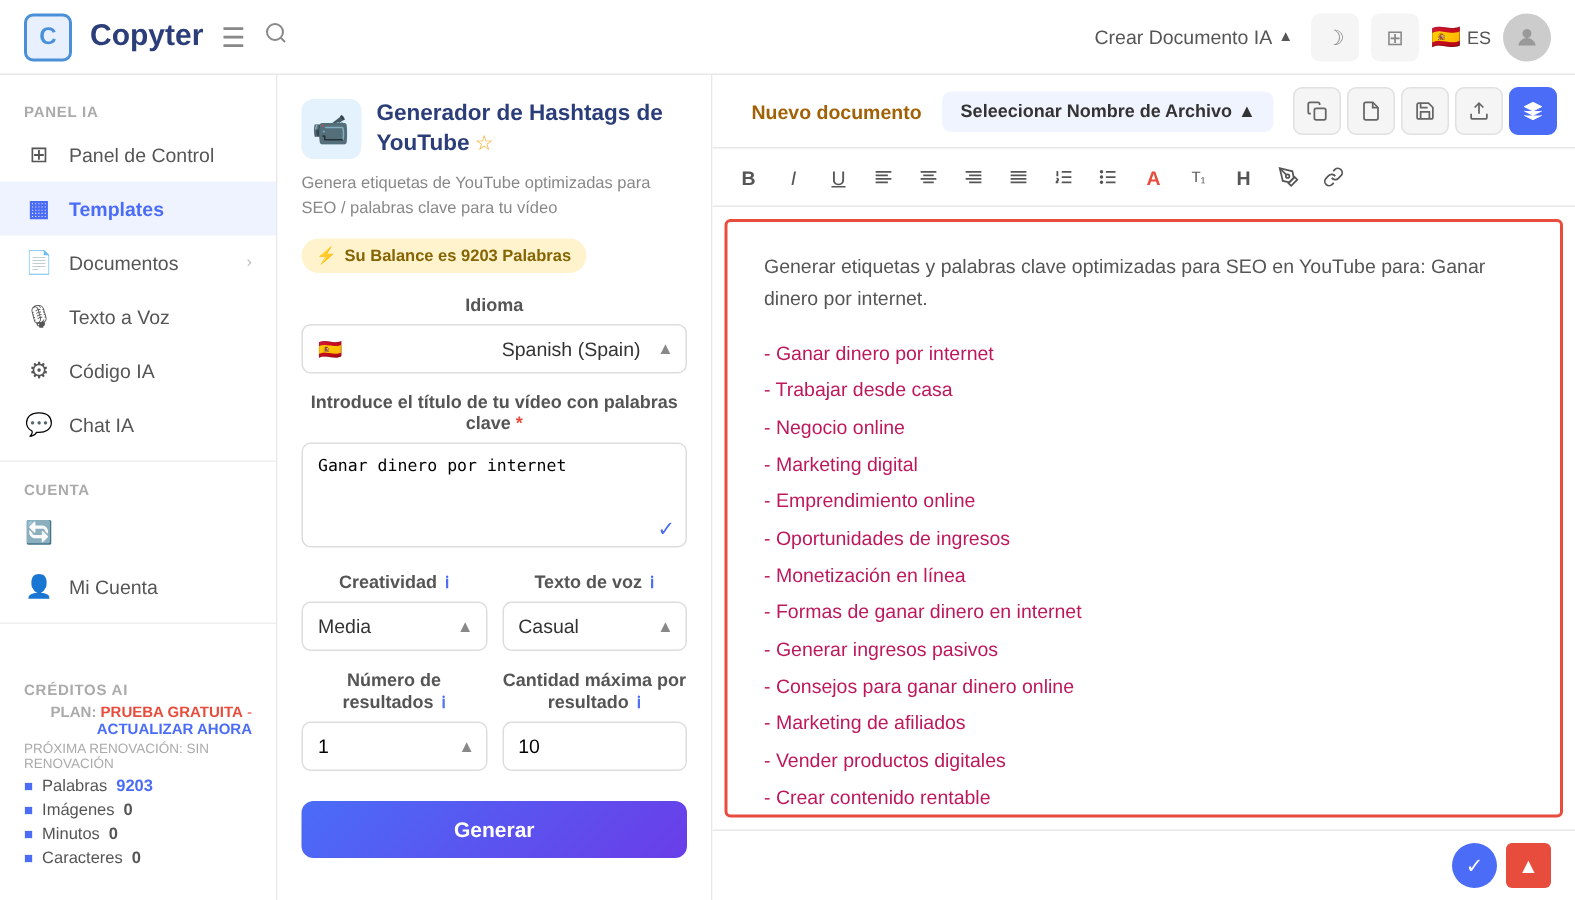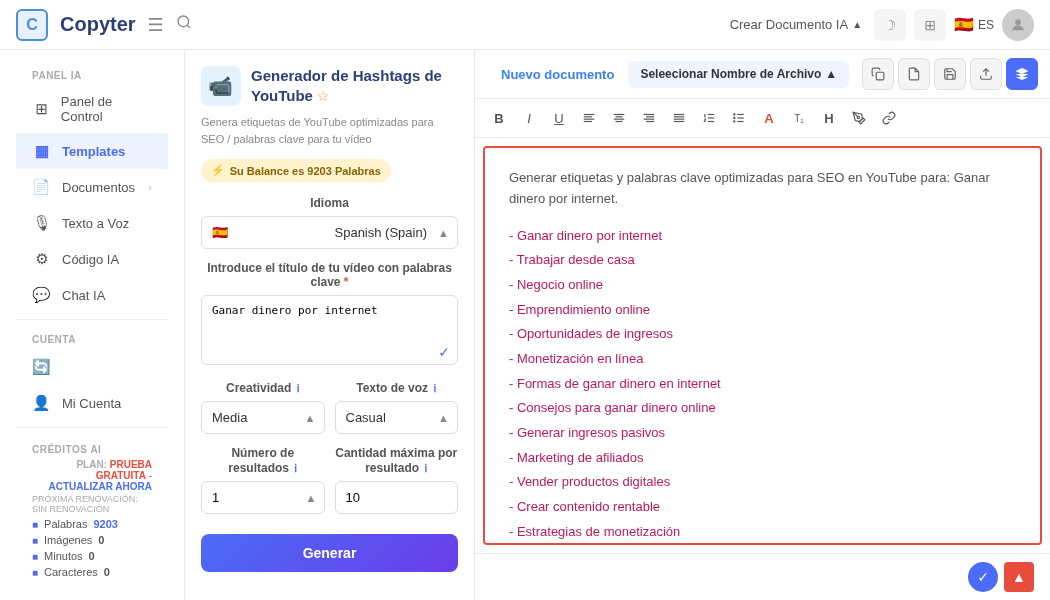--- a/index.html
+++ b/index.html
@@ -21,21 +21,21 @@
     .top-right-icons { display: flex; align-items: center; gap: 8px; }
     .icon-btn { width: 32px; height: 32px; border-radius: 6px; display: flex; align-items: center; justify-content: center; cursor: pointer; color: #888; font-size: 14px; background: #f5f5f5; }
     .lang-badge { display: flex; align-items: center; gap: 4px; font-size: 12px; color: #555; cursor: pointer; }
     .flag { font-size: 16px; }
     .avatar { width: 32px; height: 32px; border-radius: 50%; background: #ccc; display: flex; align-items: center; justify-content: center; color: #fff; font-size: 14px; cursor: pointer; }
 
     
     .main-layout { display: flex; flex: 1; overflow: hidden; }
 
     
-    .sidebar { width: 185px; background: #fff; border-right: 1px solid #e8e8e8; display: flex; flex-direction: column; padding: 12px 16px; flex-shrink: 0; overflow-y: auto; }
+    .sidebar { width: 185px; background: #fff; border-right: 1px solid #e8e8e8; display: flex; flex-direction: column; padding: 12px 0; flex-shrink: 0; overflow-y: auto; }
     .sidebar-section-label { font-size: 10px; font-weight: 700; color: #aaa; text-transform: uppercase; padding: 8px 16px 4px; letter-spacing: 0.5px; }
     .sidebar-item { display: flex; align-items: center; gap: 10px; padding: 9px 16px; cursor: pointer; color: #555; font-size: 13px; border-radius: 0; transition: background 0.15s; }
     .sidebar-item.active { background: #eff3ff; color: #4a6cf7; font-weight: 600; }
     .sidebar-item .item-icon { font-size: 15px; width: 20px; text-align: center; }
     .sidebar-item .chevron-right { margin-left: auto; font-size: 11px; color: #bbb; }
     .sidebar-divider { height: 1px; background: #f0f0f0; margin: 6px 0; }
 
     .credits-section { padding: 10px 16px; margin-top: auto; }
     .renewal-text { font-size: 9px; color: #aaa; margin-top: 2px; }
     .credit-row { display: flex; align-items: center; gap: 6px; margin-top: 4px; font-size: 11px; }
@@ -71,21 +71,21 @@
     .number-input { width: 100%; padding: 8px 30px 8px 10px; border: 1px solid #ddd; border-radius: 6px; font-size: 13px; background: #fff; }
     .number-chevron { position: absolute; right: 8px; top: 50%; transform: translateY(-50%); color: #888; font-size: 11px; display: flex; flex-direction: column; gap: 1px; cursor: pointer; }
 
     .generate-btn { width: 100%; padding: 11px; background: linear-gradient(135deg, #4a6cf7, #6a3de8); color: #fff; border: none; border-radius: 8px; font-size: 14px; font-weight: 600; cursor: pointer; margin-top: 8px; text-align: center; }
 
     
     .editor-panel { flex: 1; display: flex; flex-direction: column; background: #fff; overflow: hidden; }
     .editor-top-bar { display: flex; align-items: center; justify-content: space-between; padding: 8px 12px; border-bottom: 1px solid #e8e8e8; flex-shrink: 0; }
     .doc-tabs { display: flex; gap: 0; }
     .doc-tab { padding: 6px 14px; font-size: 13px; color: #888; cursor: pointer; border-radius: 6px 6px 0 0; }
-    .doc-tab.active { color: #3b82f6; font-weight: 600; }
+    .doc-tab.active { color: #a16207; font-weight: 600; }
     .doc-name-btn { display: flex; align-items: center; gap: 4px; padding: 6px 12px; background: #f0f4ff; border-radius: 6px; font-size: 12px; font-weight: 600; color: #333; cursor: pointer; }
     .editor-toolbar-icons { display: flex; align-items: center; gap: 4px; }
     .editor-tool-btn { width: 32px; height: 32px; border-radius: 6px; display: flex; align-items: center; justify-content: center; cursor: pointer; color: #666; font-size: 14px; background: #f5f5f5; border: 1px solid #e0e0e0; }
     .editor-tool-btn.blue { background: #4a6cf7; color: #fff; border-color: #4a6cf7; }
 
     .formatting-bar { display: flex; align-items: center; gap: 2px; padding: 6px 10px; border-bottom: 1px solid #e8e8e8; flex-shrink: 0; flex-wrap: wrap; }
     .fmt-btn { width: 28px; height: 26px; display: flex; align-items: center; justify-content: center; cursor: pointer; color: #555; font-size: 13px; border-radius: 4px; border: none; background: transparent; }
     .fmt-btn.bold { font-weight: 700; }
 
     .editor-content { flex: 1; overflow-y: auto; padding: 20px 24px; border: 2px solid #e74c3c; margin: 8px; border-radius: 4px; position: relative; }
@@ -413,26 +413,27 @@
           </svg>
       </button>
     </div>
 
     <div class="editor-content">
       <div class="editor-intro">Generar etiquetas y palabras clave optimizadas para SEO en YouTube para: Ganar dinero por internet.</div>
       <div class="editor-list" id="editor-list">
           <div>- Ganar dinero por internet</div>
           <div>- Trabajar desde casa</div>
           <div>- Negocio online</div>
+          <div>- Marketing digital</div>
           <div>- Emprendimiento online</div>
           <div>- Oportunidades de ingresos</div>
           <div>- Monetización en línea</div>
           <div>- Formas de ganar dinero en internet</div>
+          <div>- Generar ingresos pasivos</div>
           <div>- Consejos para ganar dinero online</div>
-          <div>- Generar ingresos pasivos</div>
           <div>- Marketing de afiliados</div>
           <div>- Vender productos digitales</div>
           <div>- Crear contenido rentable</div>
           <div>- Estrategias de monetización</div>
         </div>
     </div>
 
     <div class="editor-bottom">
       <div class="check-circle-btn">✓</div>
       <div class="scroll-top-btn">▲</div>

